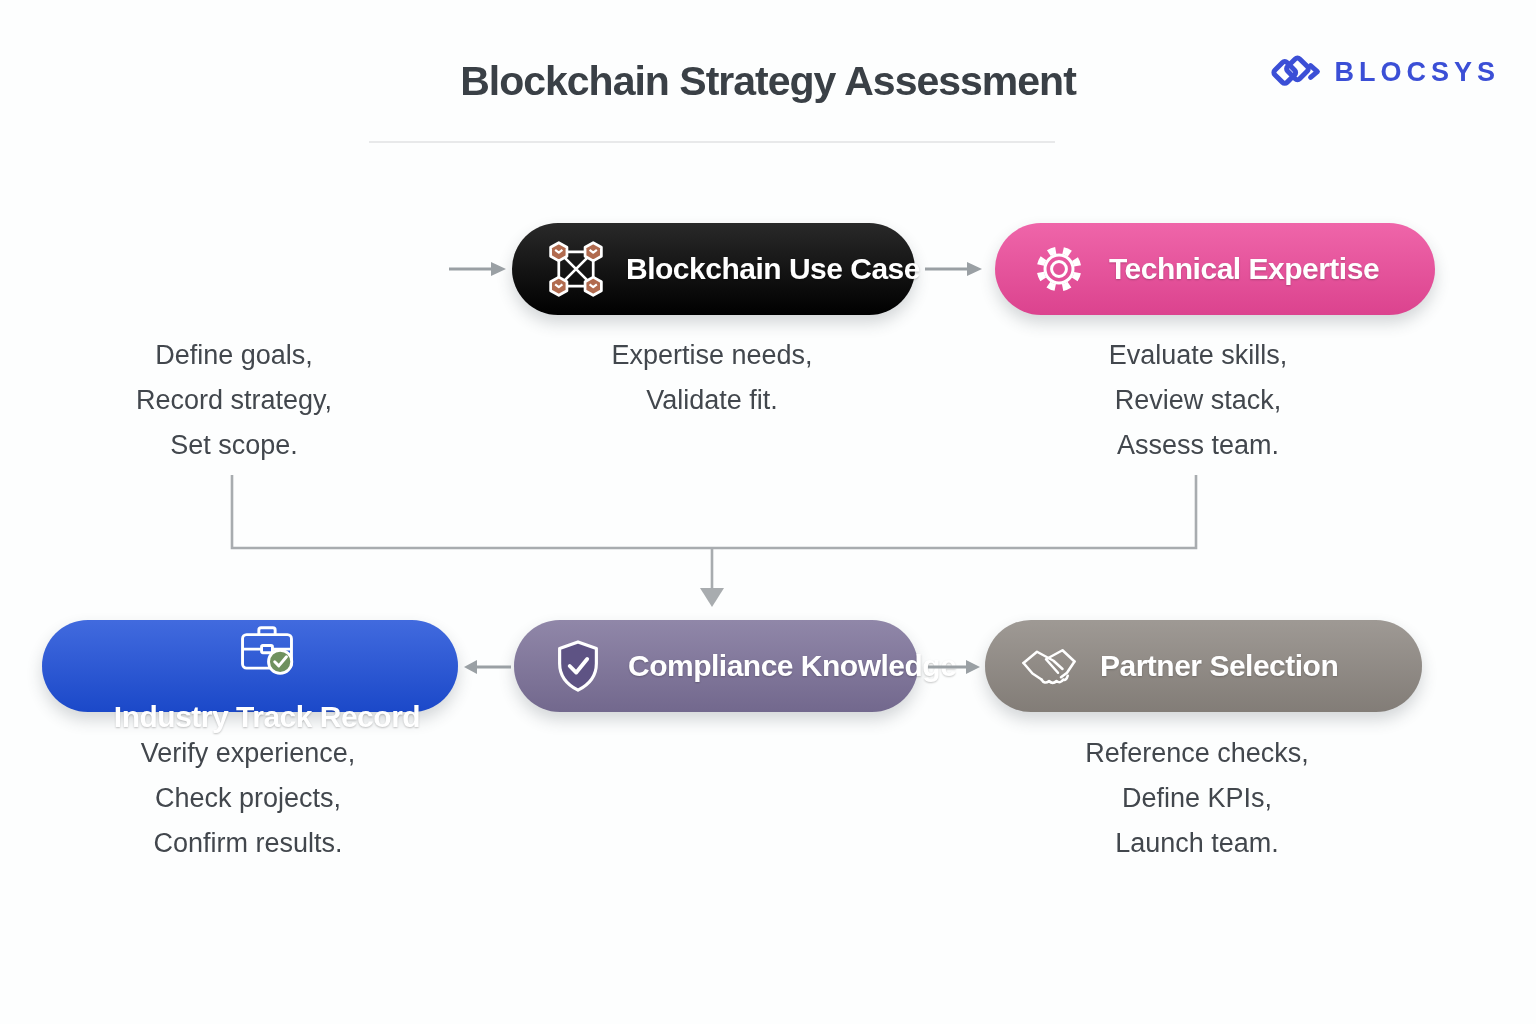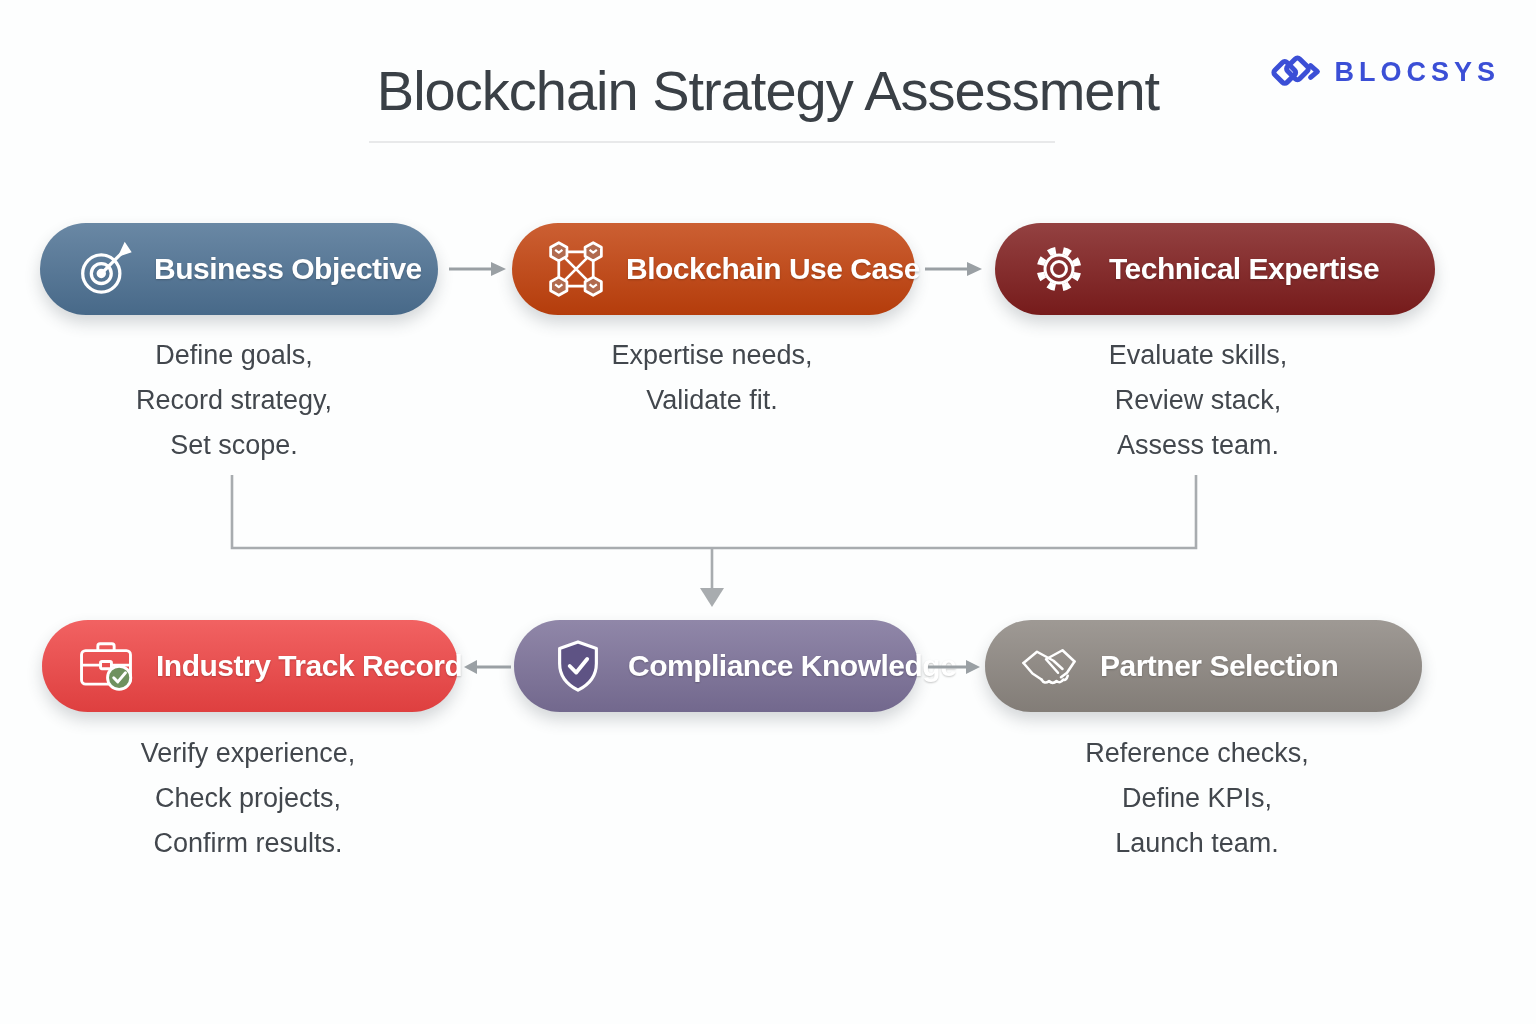--- a/index.html
+++ b/index.html
@@ -5,21 +5,21 @@
   * { margin:0; padding:0; box-sizing:border-box; }
   html,body { background:#ffffff; }
   body { font-family:"Liberation Sans", sans-serif; }
   .canvas {
     position:relative; width:1536px; height:1024px; overflow:hidden;
     background:#fdfefe;
   }
   
   .title {
     position:absolute; left:0; top:58px; width:100%;
-    text-align:center; font-size:56px; font-weight:400;
+    text-align:center; font-size:41px; font-weight:700;
     letter-spacing:-1px; color:#3a4046;
   }
   .title-divider {
     position:absolute; left:369px; top:141px; width:686px; height:2px;
     background:#e8e9ea;
   }
   .logo {
     position:absolute; top:14px; right:36px;
     display:flex; align-items:center; gap:8px;
   }
@@ -83,65 +83,51 @@
     <svg viewBox="0 0 64 48" width="58" height="44">
       <g fill="none" stroke="currentColor" stroke-width="5.5" stroke-linejoin="round">
         <rect x="9" y="15" width="19" height="19" rx="3.5" transform="rotate(-45 18.5 24.5)"></rect>
         <rect x="23" y="11" width="19" height="19" rx="3.5" transform="rotate(-45 32.5 20.5)"></rect>
         <path d="M47 17 L54.5 23.5 L47 30" stroke-linecap="round"></path>
       </g>
     </svg>
     <span class="logo-text">BLOCSYS</span>
   </div>
 
-  <div class="node-pill pill-0" style="background: rgb(77, 113, 147);">
-    <span class="pill-icon">
-      <svg viewBox="0 0 64 64" width="58" height="58">
-        <g fill="none" stroke="#ffffff" stroke-width="3.6" stroke-linecap="round">
-          <circle cx="29" cy="37" r="20.5"></circle>
-          <circle cx="29" cy="37" r="11"></circle>
-          <circle cx="29" cy="37" r="3.4" fill="#ffffff"></circle>
-          <path d="M29 37 L51 15"></path>
-          <path d="M49 17 L61 13 L55 4 Z" fill="#ffffff" stroke-width="2"></path>
-        </g>
-      </svg>
-    </span>
-    <span class="pill-label">Business Objective</span>
-  </div>
-
-  <div class="node-pill pill-1" style="background: #c2410c;">
+
+  <div class="node-pill pill-1" style="background: #000000;">
     <span class="pill-icon">
       <svg viewBox="0 0 64 64" width="58" height="58">
         <g fill="none" stroke="#ffffff" stroke-width="3" stroke-linejoin="round">
           <path d="M18 13 H46 M18 51 H46 M13 18 V46 M51 18 V46 M20 20 L44 44 M44 20 L20 44"></path>
           <path d="M13 3 l9 5 v10 l-9 5 l-9 -5 V8 Z" style="fill: rgb(177, 107, 79);"></path>
           <path d="M51 3 l9 5 v10 l-9 5 l-9 -5 V8 Z" style="fill: rgb(177, 107, 79);"></path>
           <path d="M13 41 l9 5 v10 l-9 5 l-9 -5 V46 Z" style="fill: rgb(177, 107, 79);"></path>
           <path d="M51 41 l9 5 v10 l-9 5 l-9 -5 V46 Z" style="fill: rgb(177, 107, 79);"></path>
           <path d="M9 11 l4 3 l4 -3 M9 49 l4 3 l4 -3 M47 11 l4 3 l4 -3 M47 49 l4 3 l4 -3" stroke-width="2.4"></path>
         </g>
       </svg>
     </span>
     <span class="pill-label">Blockchain Use Case</span>
   </div>
 
-  <div class="node-pill pill-2" style="background: #7f1d1d;">
+  <div class="node-pill pill-2" style="background: #ec4899;">
     <span class="pill-icon">
       <svg viewBox="0 0 64 64" width="56" height="56">
         <g fill="none" stroke="#ffffff">
           <circle cx="32" cy="32" r="21.5" stroke-width="8" stroke-dasharray="8.44 8.44" transform="rotate(11 32 32)"></circle>
           <circle cx="32" cy="32" r="16" stroke-width="3.4"></circle>
           <circle cx="32" cy="32" r="8.5" stroke-width="3.4"></circle>
         </g>
       </svg>
     </span>
     <span class="pill-label">Technical Expertise</span>
   </div>
 
-  <div class="node-pill pill-3" style="background: #ef4444;">
+  <div class="node-pill pill-3" style="background: #1d4ed8; flex-direction: column;">
     <span class="pill-icon">
       <svg viewBox="0 0 64 64" width="58" height="58">
         <g fill="none" stroke="#ffffff" stroke-width="3.2" stroke-linejoin="round">
           <path d="M23 15 v-5 a2.5 2.5 0 0 1 2.5 -2.5 h13 a2.5 2.5 0 0 1 2.5 2.5 v5"></path>
           <rect x="5" y="15" width="54" height="37" rx="4.5"></rect>
           <path d="M5 31 h21 M38 31 h21"></path>
           <rect x="26" y="27" width="12" height="8" rx="1.5"></rect>
           <circle cx="46.5" cy="45" r="12.8" style="fill: rgb(111, 145, 95);"></circle>
           <path d="M40.5 45 l4.5 4.5 L53.5 39.5" stroke-linecap="round"></path>
         </g>

